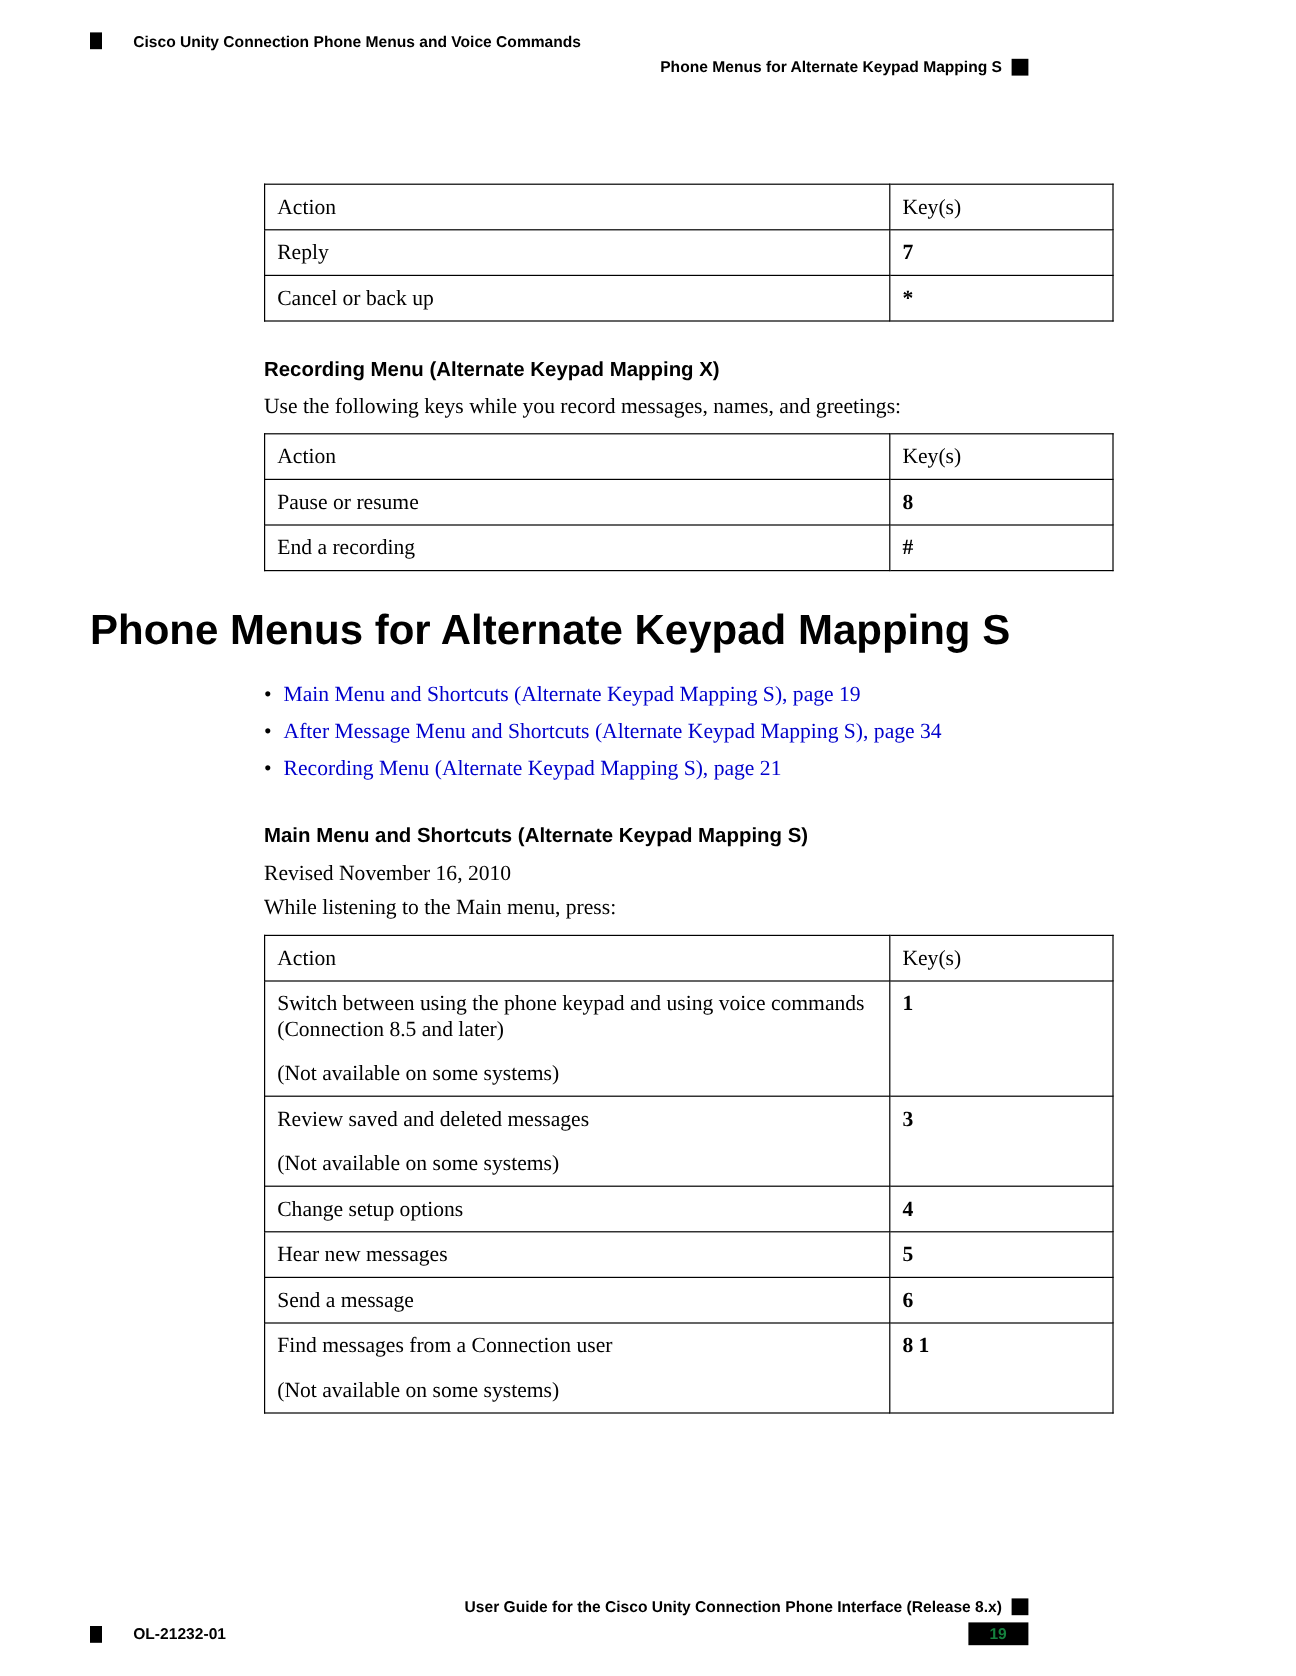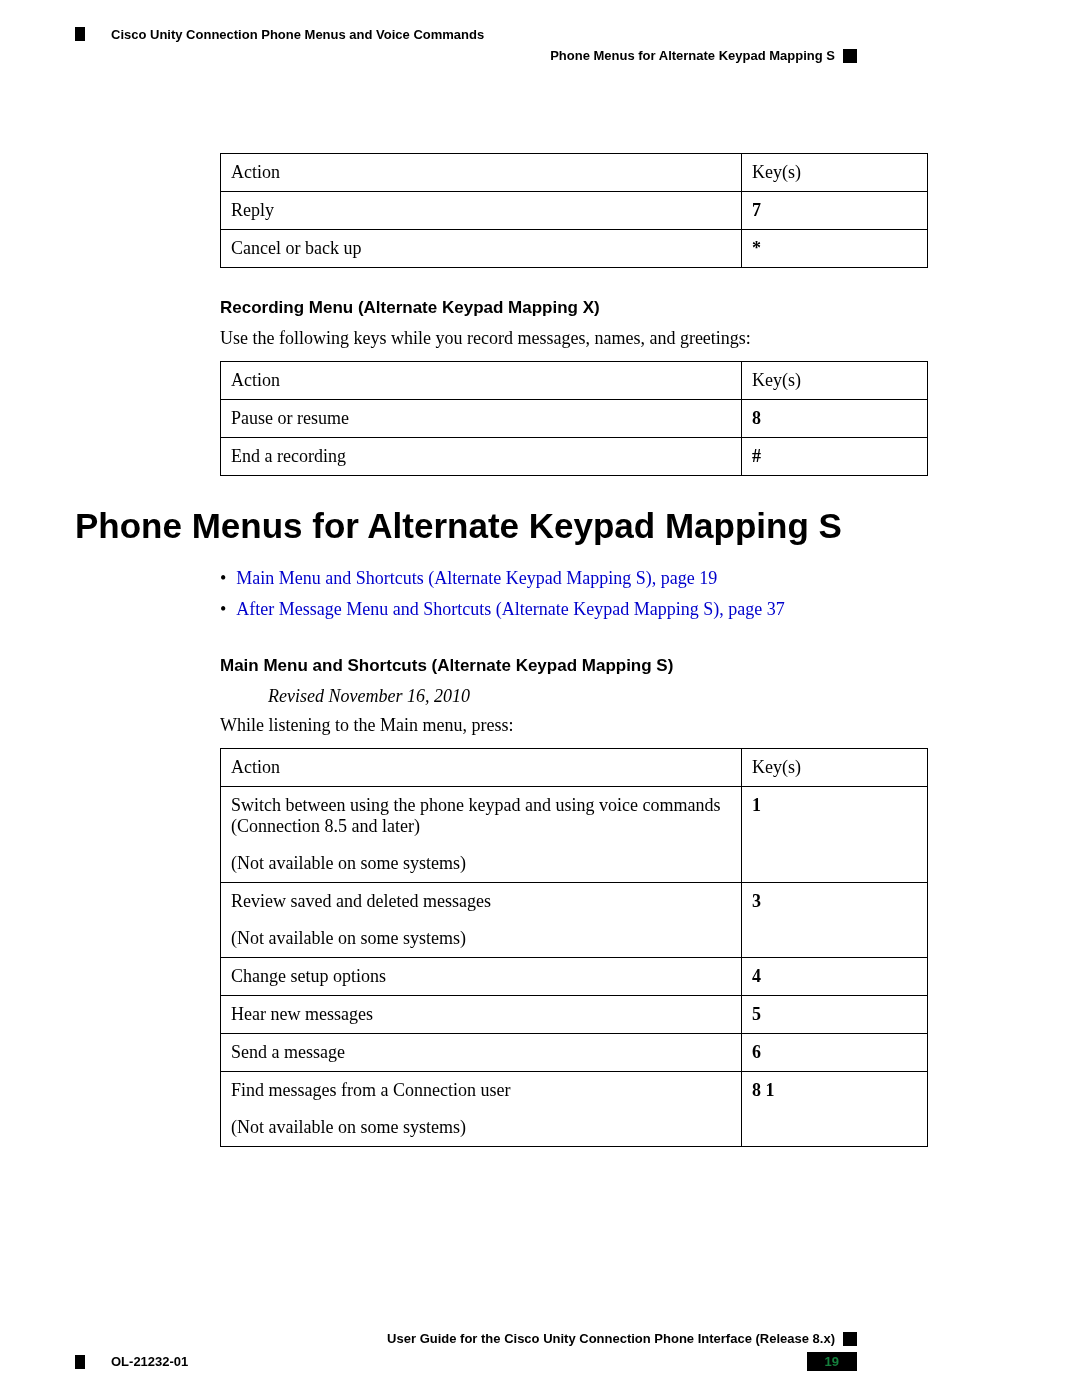--- a/index.html
+++ b/index.html
@@ -79,21 +79,21 @@
     margin: 30px 0 22px 0;
   }
   ul.toc {
     list-style: none;
     padding-left: 0;
     margin: 0 0 36px 0;
   }
   ul.toc li { margin-bottom: 10px; }
   ul.toc li::before { content: "•"; color:#000; margin-right: 10px; }
   ul.toc a { color: #0000cc; text-decoration: none; }
-  .revised { font-style: italic; margin-bottom: 8px; margin-left: 48px; }
+  .revised { margin-bottom: 8px; }
   .footer {
     position: absolute;
     bottom: 26px; left: 75px; right: 75px;
     display: flex; flex-direction: column; gap: 6px;
   }
   .footer-row1 {
     display: flex; justify-content: flex-end; align-items: center; gap: 8px;
   }
   .footer-row2 {
     display: flex; justify-content: space-between; align-items: center;
@@ -166,21 +166,22 @@
       </tr>
     </tbody>
       </table>
   </div>
 
   <h1 class="section-title">Phone Menus for Alternate Keypad Mapping S</h1>
 
   <div class="content-indent">
     <ul class="toc">
       <li><a href="#">Main Menu and Shortcuts (Alternate Keypad Mapping S),  page 19</a></li>
-      <li><a href="#">After Message Menu and Shortcuts (Alternate Keypad Mapping S),  page 37</a></li>
+      <li><a href="#">After Message Menu and Shortcuts (Alternate Keypad Mapping S),  page 34</a></li>
+      <li><a href="#">Recording Menu (Alternate Keypad Mapping S),  page 21</a></li>
     </ul>
 
     <div class="section-sub">Main Menu and Shortcuts (Alternate Keypad Mapping S)</div>
     <div class="revised">Revised November 16, 2010</div>
     <div class="body-text">While listening to the Main menu, press:</div>
 
     <table class="datatable">
       <tbody>
           <tr class="hdr">
         <td>Action</td>

